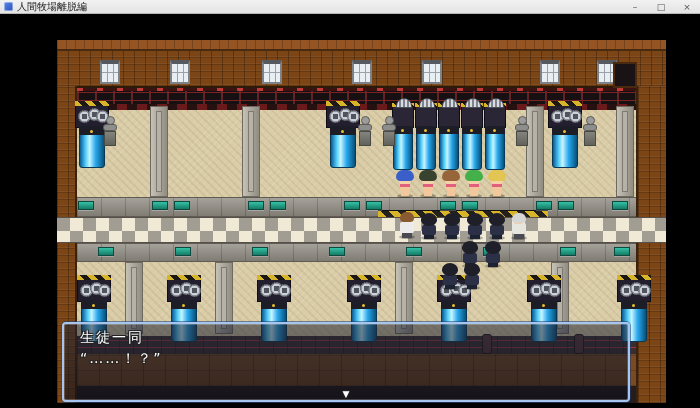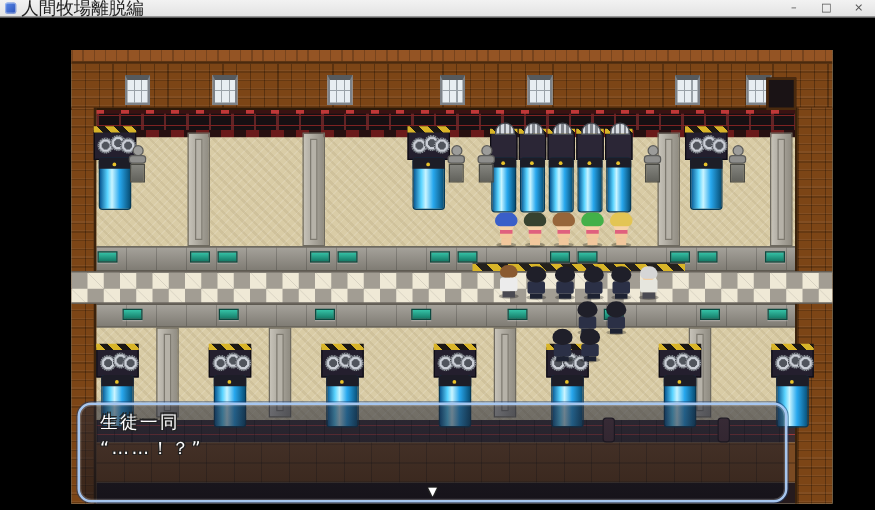--- a/index.html
+++ b/index.html
@@ -6,21 +6,21 @@
   html,body { background:#111; }
   body { font-family:"DejaVu Sans","Liberation Sans",sans-serif; }
   .screen { position:relative; width:700px; height:408px; background:#000; overflow:hidden; }
 
   
   .titlebar { position:absolute; left:0; top:0; width:700px; height:14px;
     background:linear-gradient(180deg,#f2f2f2,#e3e3e3); border-bottom:1px solid #b8b8b8;
     display:flex; align-items:center; }
   .app-icon { width:9px; height:9px; margin:0 4px 0 4px; border-radius:2px;
     background:linear-gradient(135deg,#5a8ae8,#2a50b8); box-shadow:inset 0 0 0 1px rgba(255,255,255,.4); }
-  .title-text { font-size:14px; color:#222; line-height:14px; white-space:nowrap; }
+  .title-text { font-size:10px; color:#222; line-height:14px; white-space:nowrap; }
   .win-controls { margin-left:auto; display:flex; align-items:center; gap:0; }
   .win-btn { width:26px; text-align:center; font-size:9px; color:#555; line-height:14px; cursor:default; }
 
   
   .game { position:absolute; left:57px; top:40px; width:609px; height:363px; overflow:hidden; background:#d9cca6; }
   .abs { position:absolute; }
 
   
   .wall-wood { background:#7c4516;
     background-image:repeating-linear-gradient(0deg,rgba(0,0,0,.18) 0 1px,rgba(255,255,255,.05) 1px 2px,transparent 2px 7px),
@@ -129,21 +129,21 @@
   .legs  { left:6px; top:21px; width:8px; height:5px; background:#f2c79c; }
   .s-hair{ left:2px; top:1px; width:16px; height:13px; border-radius:50% 50% 45% 45%; background:#1f1f29; }
   .s-body{ left:3px; top:13px; width:14px; height:10px; background:#2b3046; border-radius:2px; }
   .s-legs{ left:5px; top:23px; width:10px; height:4px; background:#1d2232; }
   .a-hair{ left:3px; top:1px; width:14px; height:10px; border-radius:6px 6px 4px 4px; }
   .a-face{ left:5px; top:7px; width:9px; height:5px; background:#f2cfa4; border-radius:2px; }
   .a-body{ left:3px; top:11px; width:14px; height:11px; border-radius:2px; }
   .a-legs{ left:5px; top:22px; width:10px; height:5px; background:#4a4a52; }
 
   
-  .dialog { left:5px; top:282px; width:568px; height:80px; border:2px solid #a6c6ef; border-radius:11px;
+  .dialog { left:5px; top:282px; width:568px; height:80px; border:2px solid #a6c6ef; border-radius:4px;
     background:linear-gradient(180deg,rgba(34,38,54,.55),rgba(12,14,24,.60));
     box-shadow:0 0 0 1px rgba(30,60,110,.55), inset 0 0 0 1px rgba(255,255,255,.22); }
   .dlg-text { position:absolute; left:16px; color:#fff; font-size:14px; letter-spacing:2px; white-space:pre;
     text-shadow:1px 1px 0 #222,-1px 1px 0 #222,1px -1px 0 #222,-1px -1px 0 #222; }
   .dlg-name { top:5px; }
   .dlg-line { top:26px; }
   .dlg-next { position:absolute; left:50%; bottom:1px; transform:translateX(-50%); color:#fff; font-size:9px;
     text-shadow:1px 1px 0 #222,-1px 1px 0 #222,1px -1px 0 #222,-1px -1px 0 #222; }
 </style>
 </head>

